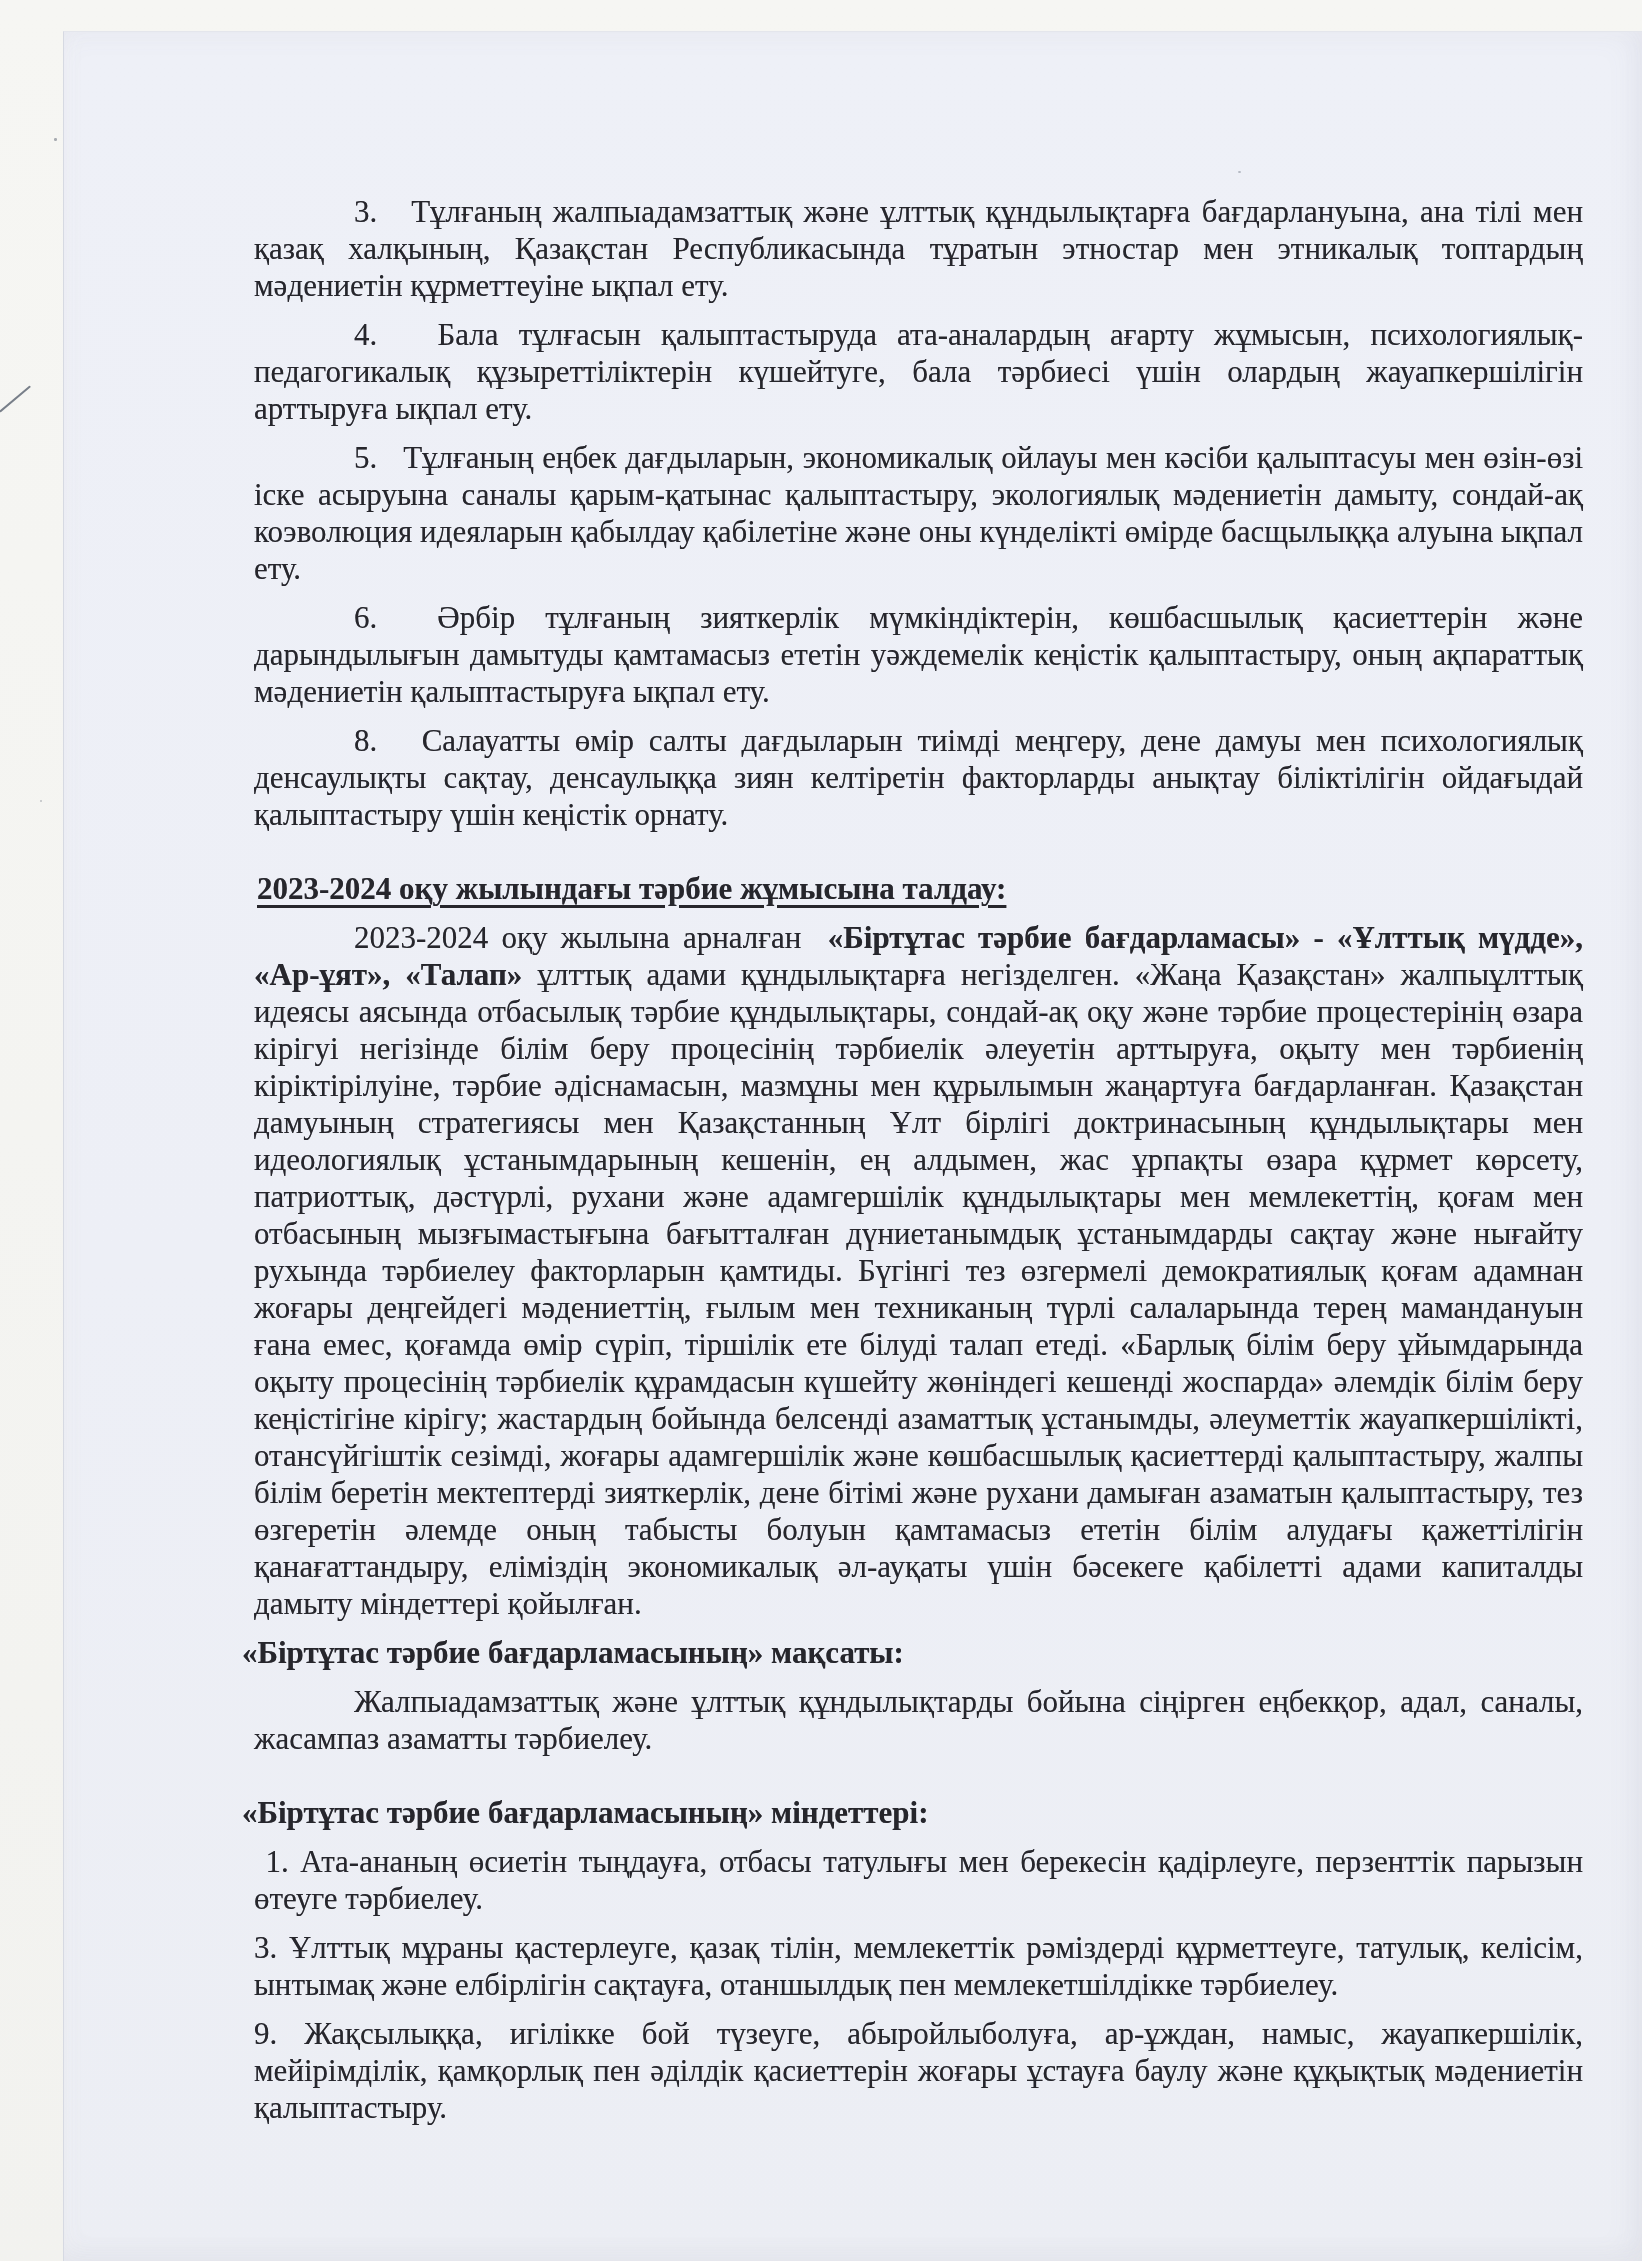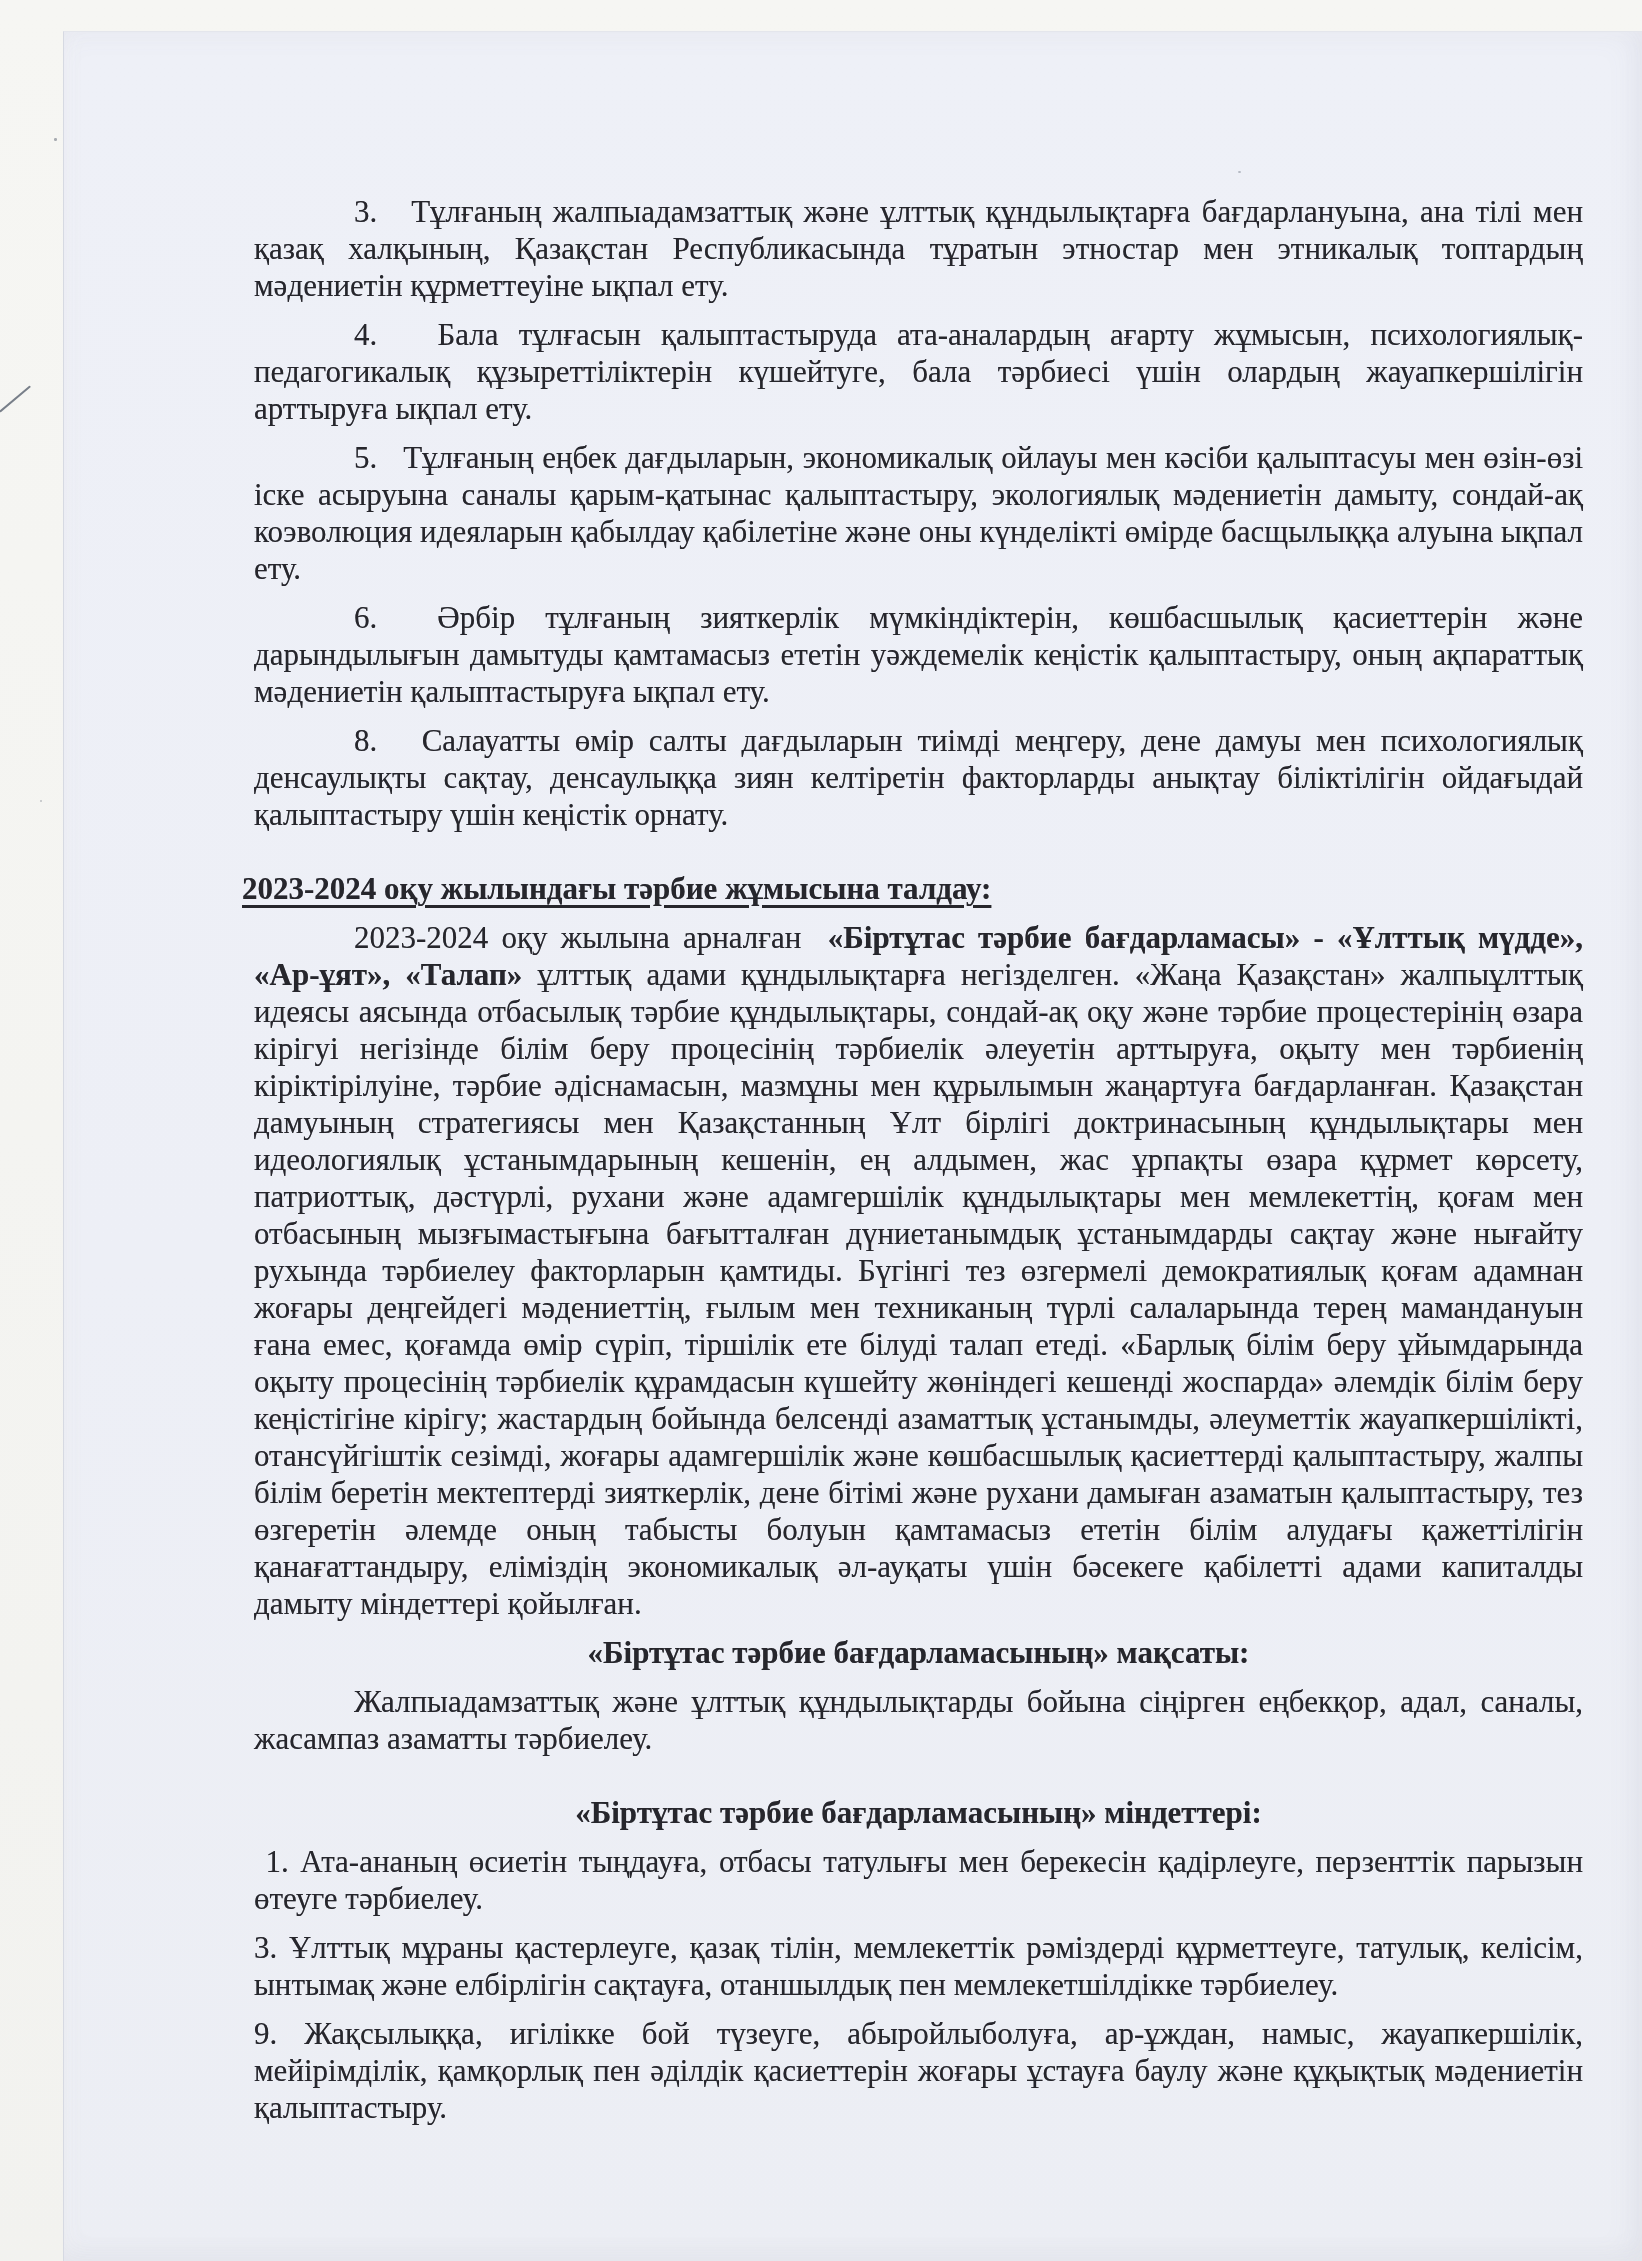--- a/index.html
+++ b/index.html
@@ -41,33 +41,32 @@
     font-size: 31px;
     line-height: 37px;
     text-shadow: 0 0 0.6px rgba(20,20,30,0.45);
   }
   .body-p {
     margin: 12px;
     text-align: justify;
   }
   .indent { text-indent: 100px; }
   .section-heading {
-    margin: 37px 0 0 0;
+    margin: 37px 0 0 15px;
     font-weight: bold;
     text-align: left;
   }
   .section-heading .u {
     text-decoration: underline;
     text-decoration-thickness: 3.2px;
     text-underline-offset: 5.8px;
   }
   .center-heading {
     margin: 0;
     font-weight: bold;
-    text-align: center;
   }
   .gap-top { margin-top: 37px; }
   .bold { font-weight: bold; }
   .task { text-indent: 0; }
   .page-number {
     margin-top: 33px;
     text-align: center;
     text-indent: 0;
   }
   

